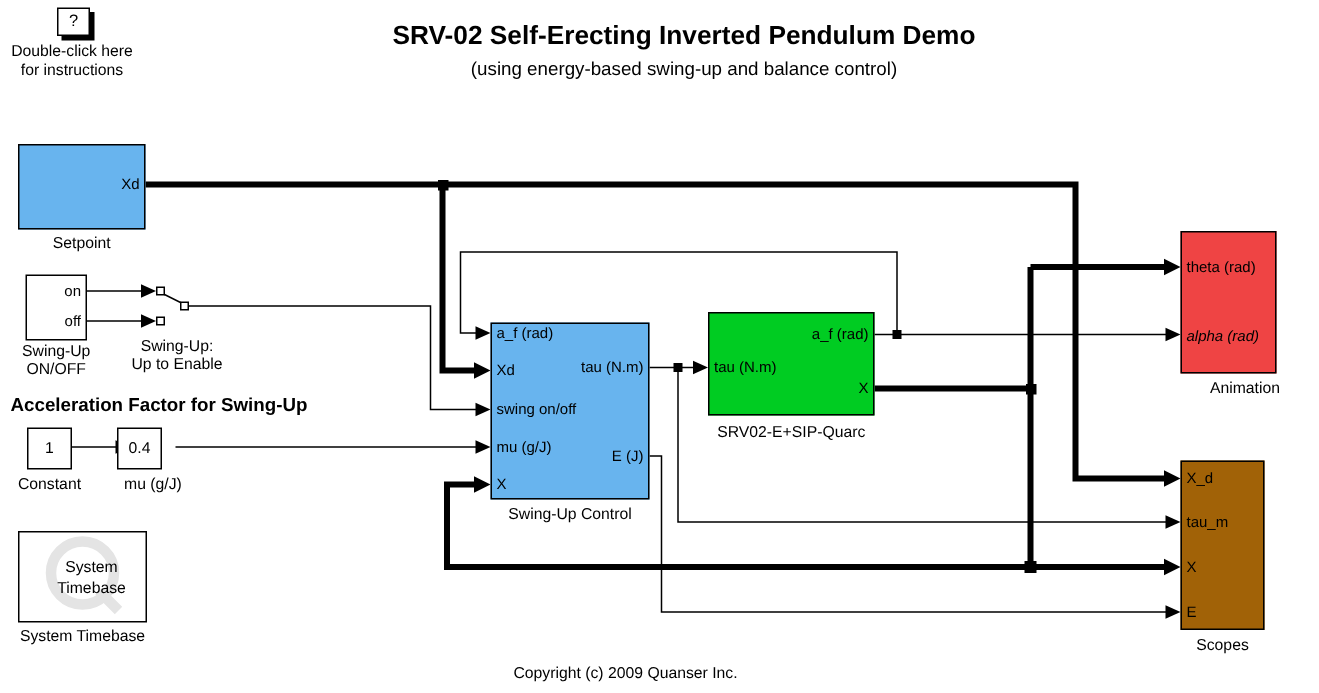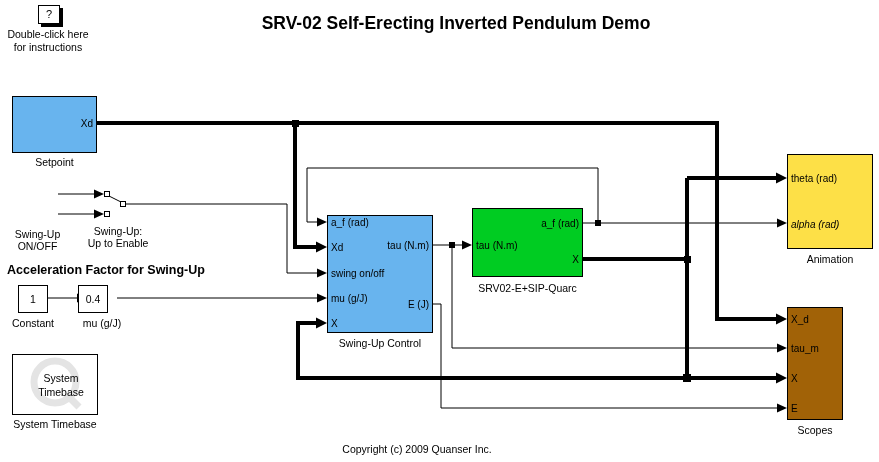--- a/index.html
+++ b/index.html
@@ -86,32 +86,37 @@
     </g>
 
     <g fill="#fff" stroke="#000" stroke-width="1">
       <rect x="104.5" y="191.5" width="5" height="5"></rect>
       <rect x="104.5" y="211.5" width="5" height="5"></rect>
       <rect x="120.5" y="201.5" width="5" height="5"></rect>
     </g>
   </svg>
 
   <div class="title">SRV-02 Self-Erecting Inverted Pendulum Demo</div>
+  <div class="subtitle">(using energy-based swing-up and balance control)</div>
 
   <div class="help">
     <span>?</span>
   </div>
   <div class="lbl" style="left:0;top:28px;width:96px;">Double-click here</div>
   <div class="lbl" style="left:0;top:41px;width:96px;">for instructions</div>
 
   <div class="blk" style="left: 12px; top: 96px; width: 85px; height: 57px; background: rgb(104, 180, 238);">
     <span class="port pR" style="top:21px;">Xd</span>
   </div>
   <div class="lbl" style="left:12px;top:156px;width:85px;">Setpoint</div>
 
+  <div class="blk" style="left:17px;top:183px;width:41px;height:44px;">
+    <span class="port pR" style="top:5px;">on</span>
+    <span class="port pR" style="top:25px;">off</span>
+  </div>
   <div class="lbl" style="left:7px;top:228px;width:61px;">Swing-Up</div>
   <div class="lbl" style="left:7px;top:240px;width:61px;">ON/OFF</div>
 
   <div class="lbl" style="left:78px;top:225px;width:80px;">Swing-Up:</div>
   <div class="lbl" style="left:78px;top:237px;width:80px;">Up to Enable</div>
 
   <div class="heading">Acceleration Factor for Swing-Up</div>
 
   <div class="blk" style="left:18px;top:285px;width:30px;height:28px;">
     <div class="valtext">1</div>
@@ -146,21 +151,21 @@
   </div>
   <div class="lbl" style="left:307px;top:337px;width:146px;">Swing-Up Control</div>
 
   <div class="blk" style="left: 472px; top: 208px; width: 111px; height: 69px; background: rgb(0, 204, 34);">
     <span class="port pL" style="top:31px;">tau (N.m)</span>
     <span class="port pR" style="top:9px;">a_f (rad)</span>
     <span class="port pR" style="top:45px;">X</span>
   </div>
   <div class="lbl" style="left:442px;top:282px;width:171px;">SRV02-E+SIP-Quarc</div>
 
-  <div class="blk" style="left: 787px; top: 154px; width: 86px; height: 95px; background: #fde047;">
+  <div class="blk" style="left: 787px; top: 154px; width: 64px; height: 95px; background: #ef4444;">
     <span class="port pL" style="top:18px;">theta (rad)</span>
     <span class="port pL" style="top:64px;font-style:italic;">alpha (rad)</span>
   </div>
   <div class="lbl" style="left:787px;top:253px;width:86px;">Animation</div>
 
   <div class="blk" style="left: 787px; top: 307px; width: 56px; height: 113px; background: #a16207;">
     <span class="port pL" style="top:6px;">X_d</span>
     <span class="port pL" style="top:35px;">tau_m</span>
     <span class="port pL" style="top:65px;">X</span>
     <span class="port pL" style="top:95px;">E</span>

